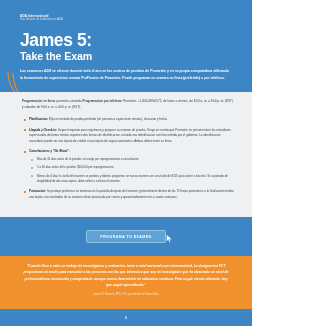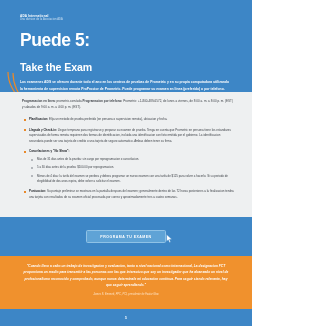--- a/index.html
+++ b/index.html
@@ -55,21 +55,21 @@
     line-height: 18px;
     letter-spacing: -0.4px;
     margin: 0;
   }
   .step-subtitle {
     font-size: 10.6px;
     font-weight: bold;
     color: #ffffff;
     line-height: 12px;
     letter-spacing: -0.1px;
-    margin: 12px 0 0 0;
+    margin: 1px 0 0 0;
   }
   .intro {
     margin: 6px 0 0 0;
     font-size: 3.35px;
     line-height: 6.6px;
     font-weight: bold;
     color: #ffffff;
     letter-spacing: 0.02px;
     max-width: 212px;
   }
@@ -234,21 +234,21 @@
 </head>
 <body>
 
 <div class="page">
 
   <div class="header">
     <div class="logo-block">
       <div class="logo-name">ADA International</div>
       <div class="logo-sub">Una division de la Asociacion ADA</div>
     </div>
-    <h1 class="step-title">Puede 5:</h1>
+    <h1 class="step-title">James 5:</h1>
     <h2 class="step-subtitle">Take the Exam</h2>
     <p class="intro">Los examenes ADS se ofrecen durante todo el ano en los centros de pruebas de Prometric y en su propia computadora utilizando la herramienta de supervision remota ProProctor de Prometric. Puede programar su examen en linea (preferido) o por telefono.</p>
   </div>
 
   <svg class="swoosh" viewBox="0 0 42 40">
     <path d="M2 2 C 2 14, 8 22, 16 33" stroke="#e8892b" stroke-width="1.2" fill="none"></path>
     <path d="M7 3 C 7 15, 12 23, 19 33" stroke="#e8892b" stroke-width="1.2" fill="none"></path>
     <polygon points="13,30 22,30 17.5,39" fill="#e8892b"></polygon>
   </svg>
 

